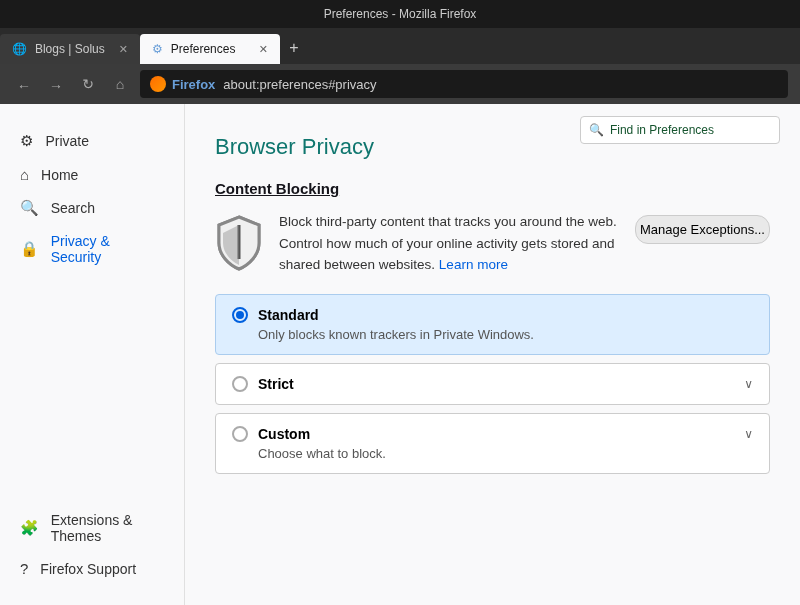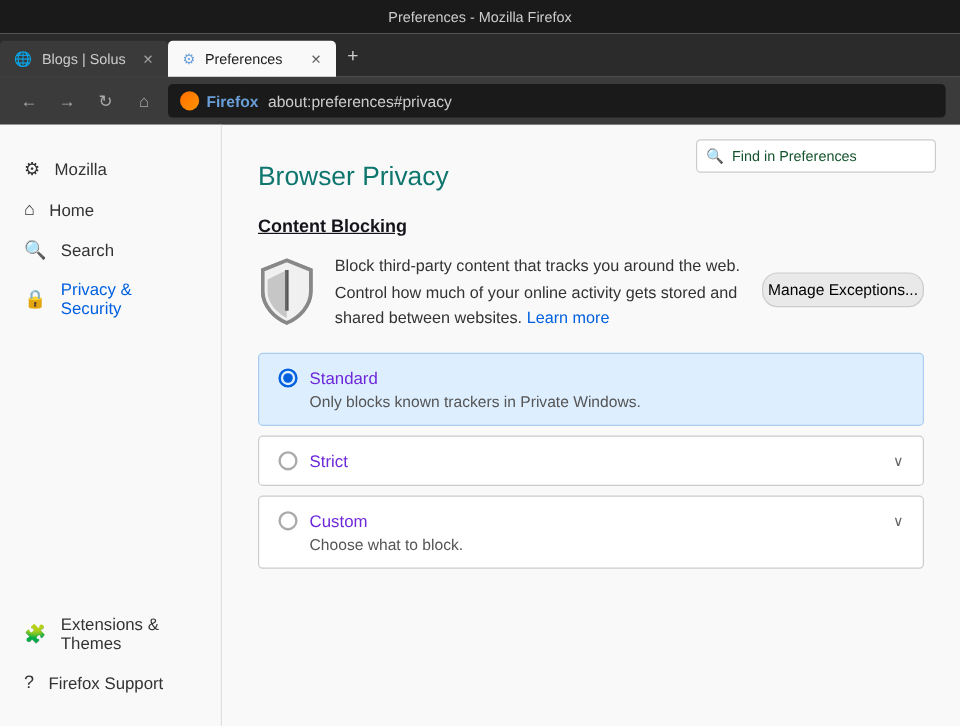--- a/index.html
+++ b/index.html
@@ -168,42 +168,42 @@
     .manage-btn {
       flex-shrink: 0;
       padding: 6px 4px;
       background: #e9e9e9;
       border: 1px solid #ccc;
       border-radius: 13px;
       cursor: pointer;
       font-size: 13px;
       white-space: nowrap;
       align-self: flex-start;
-      margin-top: 16px;
+      margin-top: 4px;
     }
 
     
     .radio-option {
       border: 1px solid #ccc;
       border-radius: 4px;
       padding: 12px 16px;
       margin-bottom: 8px;
       background: white;
       cursor: pointer;
     }
     .radio-option.selected {
       background: #ddeeff;
       border-color: #aaccee;
     }
     .radio-label {
       display: flex;
       gap: 10px;
-      font-weight: normal;
+      font-weight: bold;
       font-size: 14px;
-      color: #6d28d9;
+      color: #000000;
     }
     .radio-circle {
       width: 16px; height: 16px;
       border-radius: 50%;
       border: 2px solid #0060df;
       flex-shrink: 0;
       display: flex; align-items: center; justify-content: center;
     }
     .radio-circle.filled::after {
       content: '';
@@ -266,21 +266,21 @@
   </div>
 </div>
 
 <div class="main-layout">
 
   <div class="sidebar">
     <div class="sidebar-full">
 
       <div class="sidebar-item">
         <span class="sidebar-icon">⚙</span>
-        <span>Mozilla</span>
+        <span>Private</span>
       </div>
       <div class="sidebar-item">
         <span class="sidebar-icon">⌂</span>
         <span>Home</span>
       </div>
       <div class="sidebar-item">
         <span class="sidebar-icon">🔍</span>
         <span>Search</span>
       </div>
       <div class="sidebar-item active">

